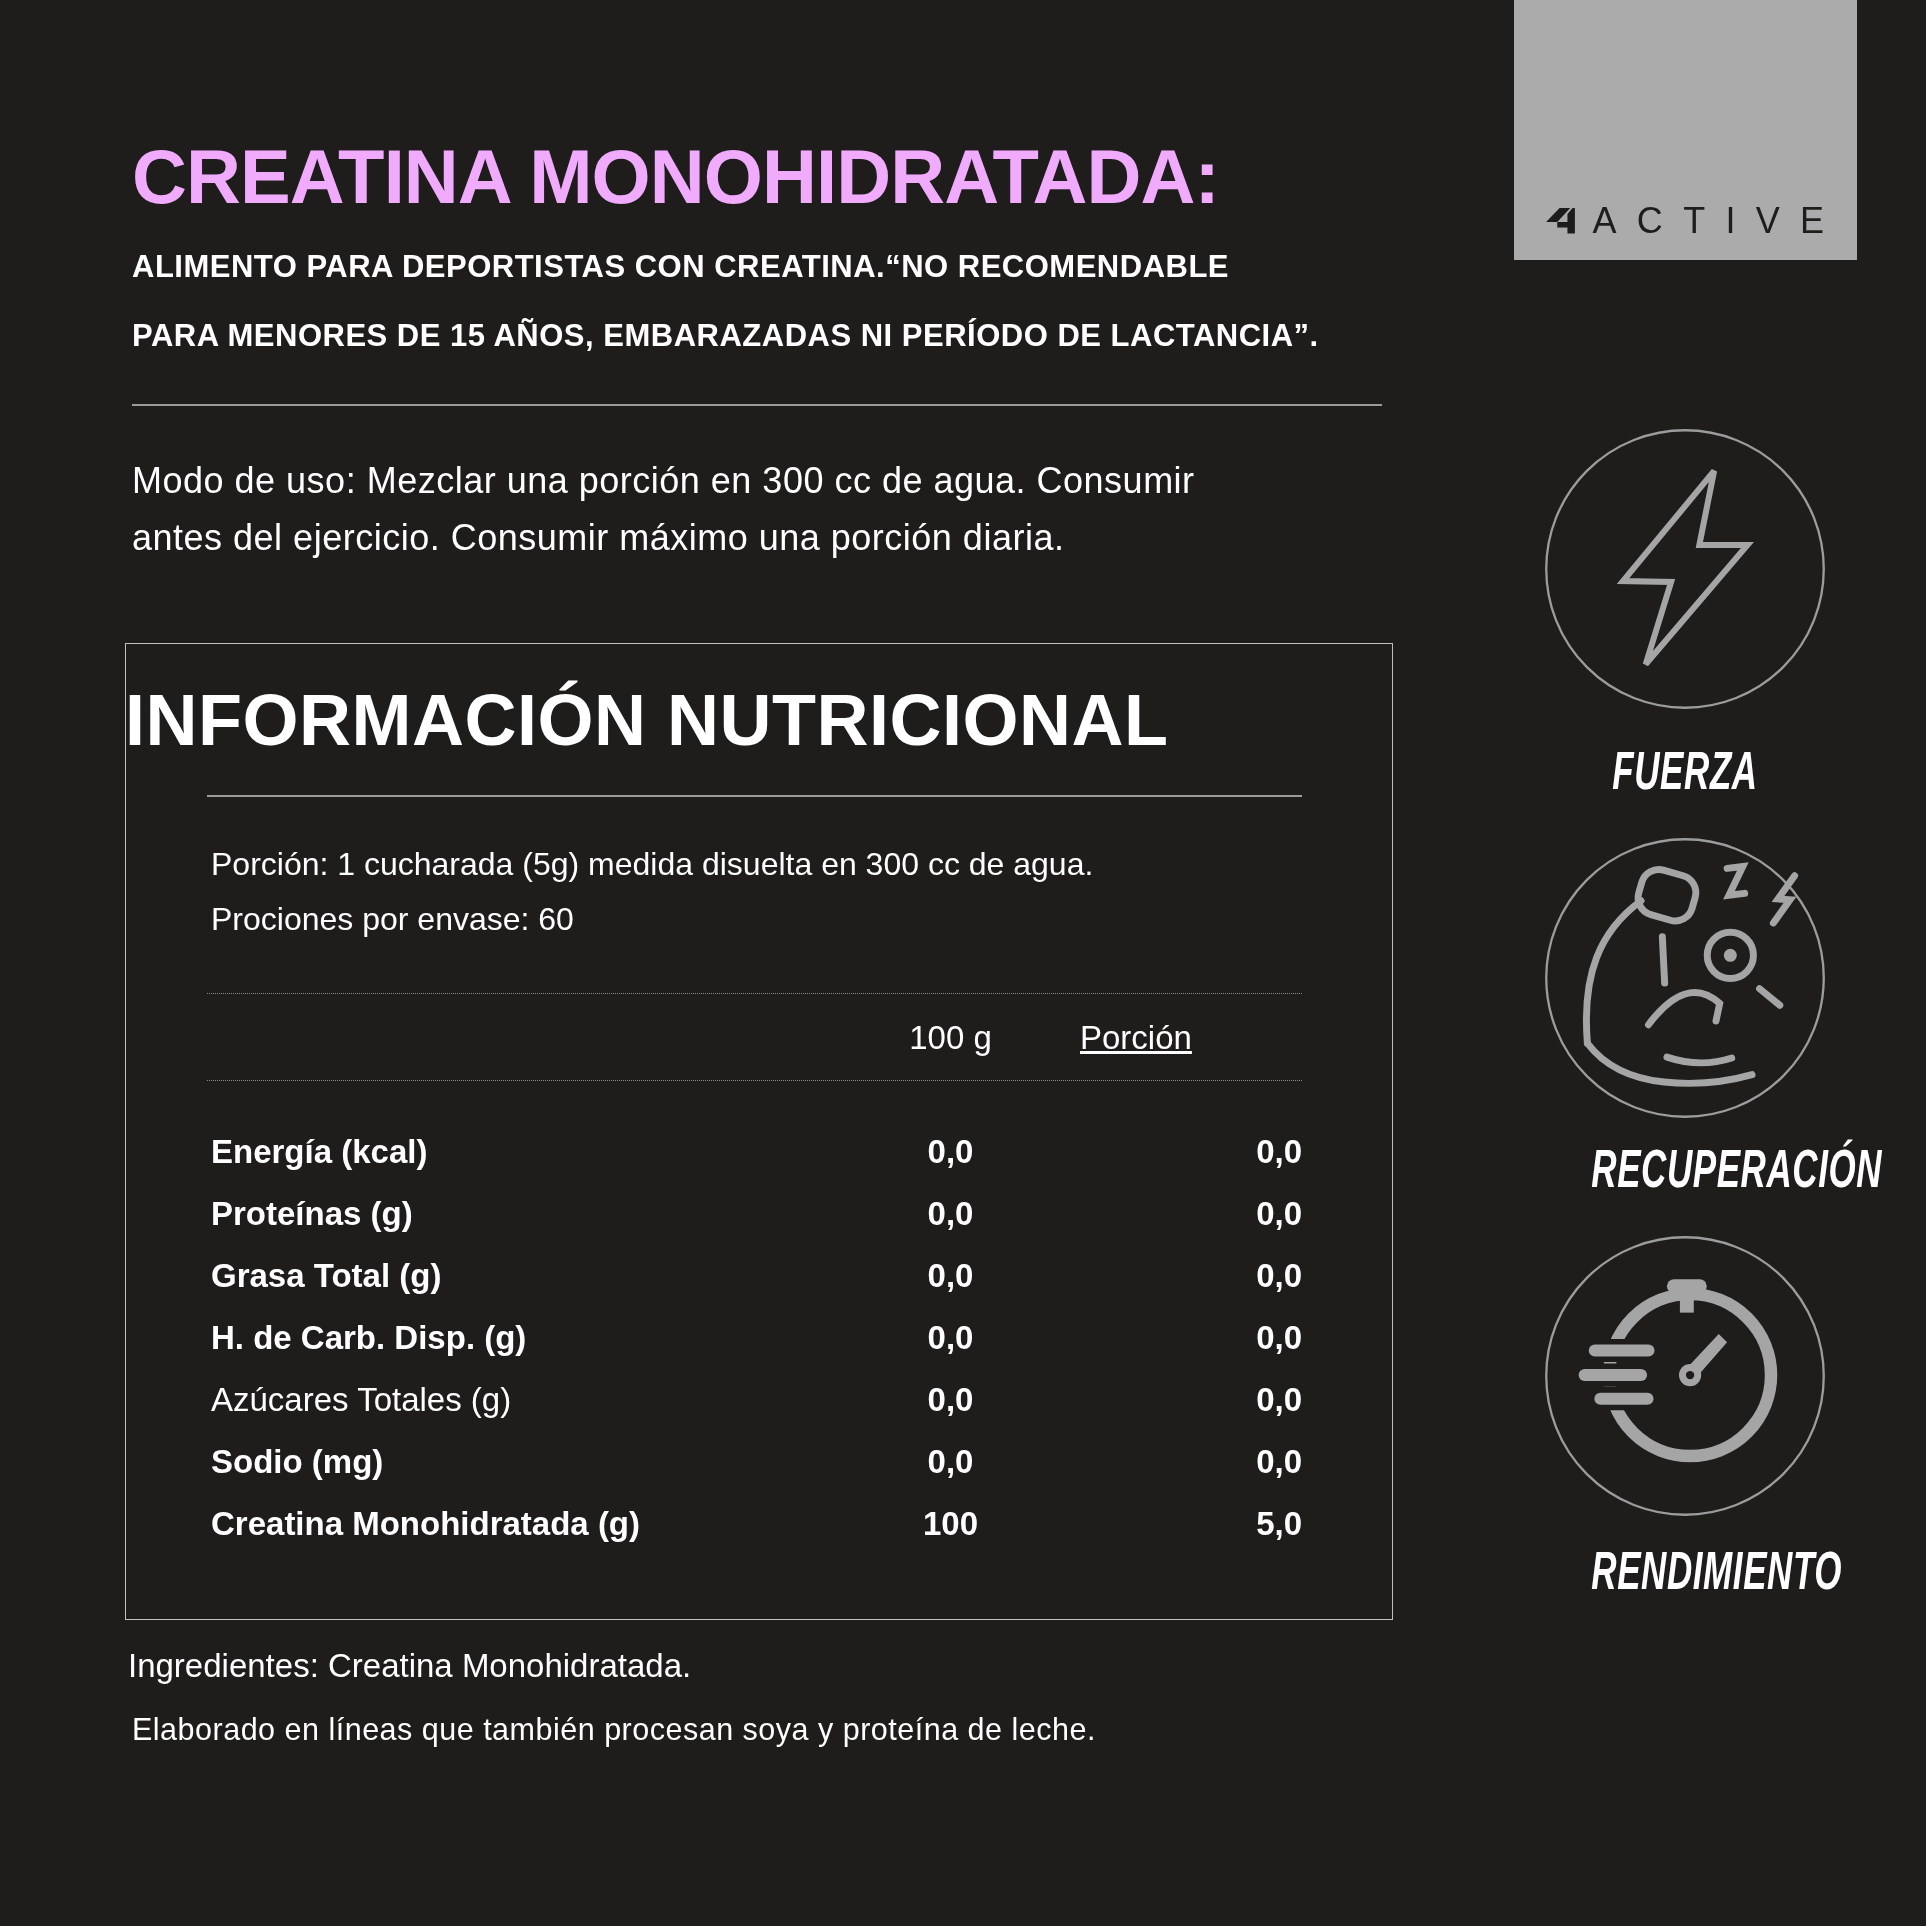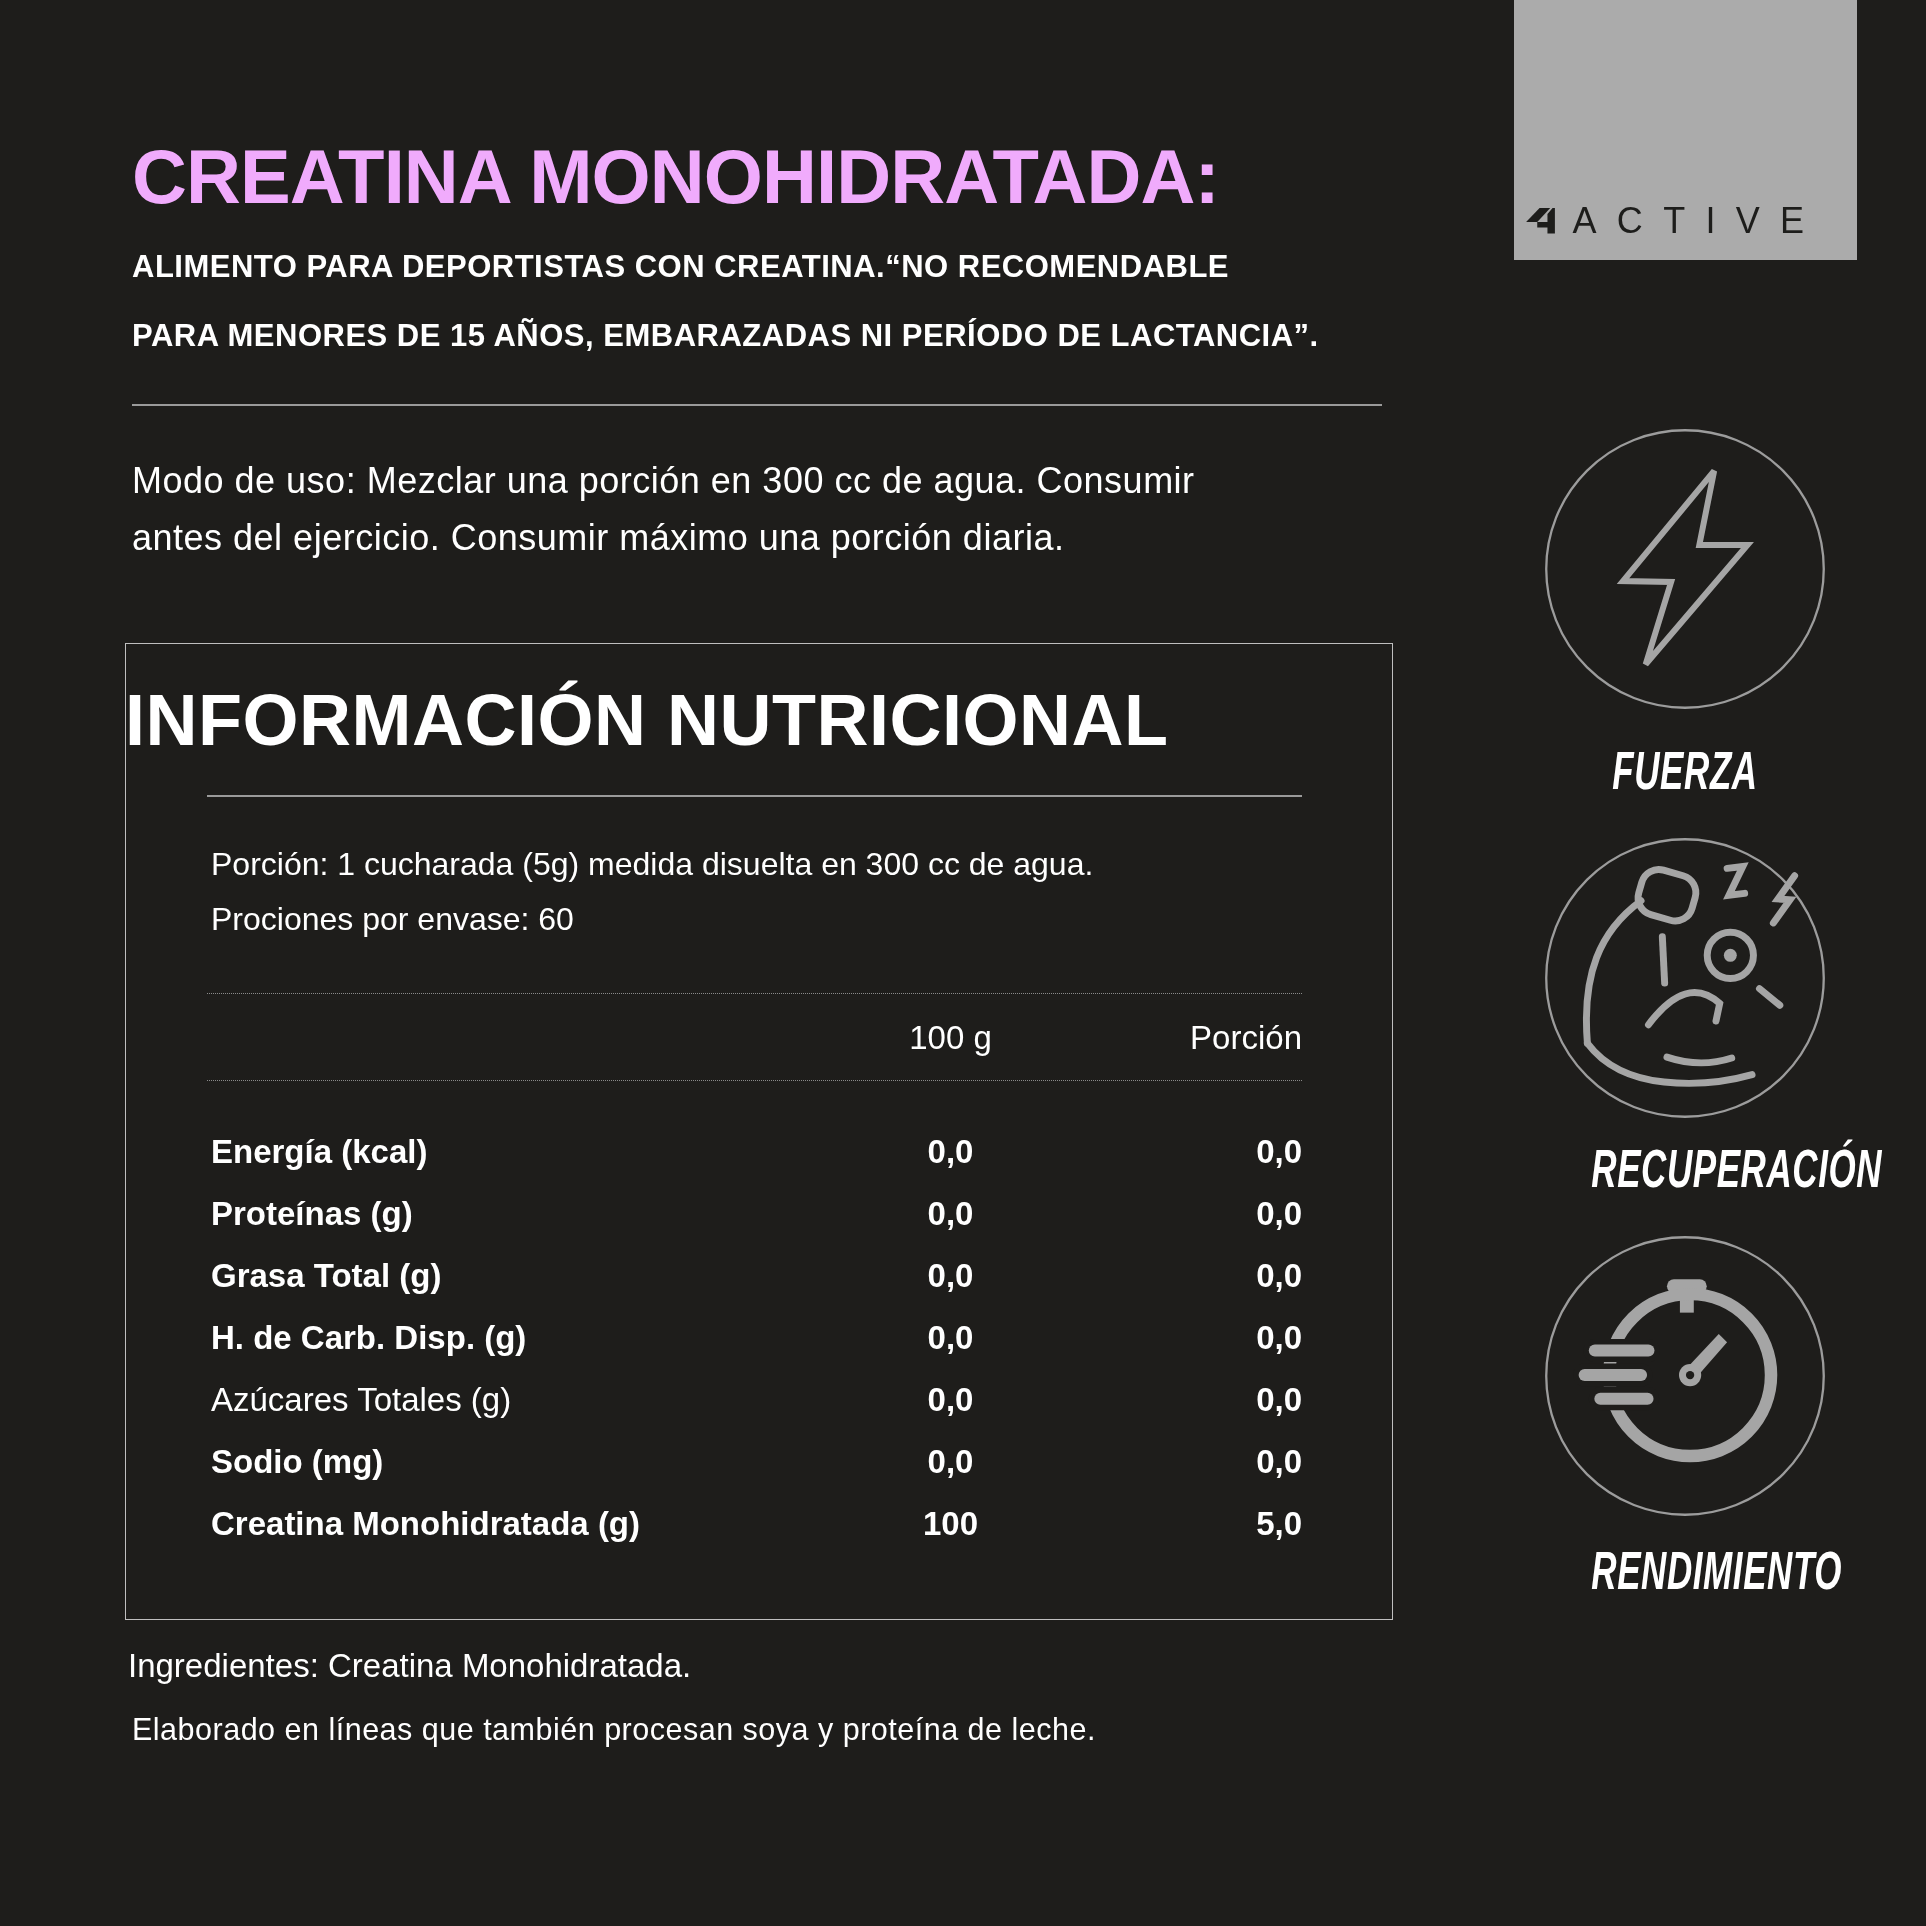--- a/index.html
+++ b/index.html
@@ -22,33 +22,33 @@
   .nut-title{left:125px;top:679px;width:1269px;text-align:left;font-size:72px;font-weight:700;letter-spacing:0.5px;white-space:nowrap;}
   .nut-underline{left:207px;top:795px;width:1095px;height:2.3px;background:#9a9a9a;}
   .serv1{left:211px;top:846px;}
   .serv2{left:211px;top:901px;}
   .serv{font-size:32px;font-weight:400;white-space:nowrap;}
   .dotline{width:1095px;height:0;border-top:1.8px dotted #8a8a8a;}
   .dot1{left:207px;top:993px;}
   .dot2{left:207px;top:1080px;}
   .thead{left:211px;top:1019px;width:1091px;display:grid;grid-template-columns:610px 259px 1fr;font-size:33px;font-weight:400;}
   .thead .c1{text-align:center;}
-  .thead .c2{text-align:right;}
+  .thead .c2{text-decoration:underline;}
   .rows{left:211px;top:1121px;width:1091px;}
   .row{height:62px;display:grid;grid-template-columns:610px 259px 1fr;align-items:center;font-size:33px;}
   .rl{font-weight:700;white-space:nowrap;}
   .rl.light{font-weight:400;}
   .v1{text-align:center;font-weight:700;}
   .v2{text-align:right;font-weight:700;}
   
   .ing{left:128px;top:1647px;font-size:33px;white-space:nowrap;}
   .note{left:132px;top:1712px;font-size:30.5px;letter-spacing:0.5px;white-space:nowrap;font-weight:400;}
   
   .logo-box{left:1514px;top:0;width:343px;height:260px;background:#ababab;}
-  .logo-row{left:1514px;top:200px;width:302px;display:flex;align-items:center;justify-content:center;gap:17.6px;}
+  .logo-row{left:1514px;top:200px;width:302px;display:flex;align-items:center;justify-content:center;gap:17.6px;padding-left:20px;}
   .logo-word{font-size:36px;letter-spacing:20.3px;margin-right:-20.3px;color:#1d1d1b;font-weight:400;}
   
   .bgroup{width:284px;height:284px;}
   .g1{left:1543px;top:427px;}
   .g2{left:1543px;top:836px;}
   .g3{left:1543px;top:1234px;}
   .b-label{left:1543px;width:284px;text-align:center;font-size:53px;font-weight:700;font-style:italic;
            white-space:nowrap;transform:scaleX(0.66);transform-origin:center;letter-spacing:0.9px;}
   .l1{top:740px;} .l2{top:1138px;} .l3{top:1540px;}
   svg{display:block;}

